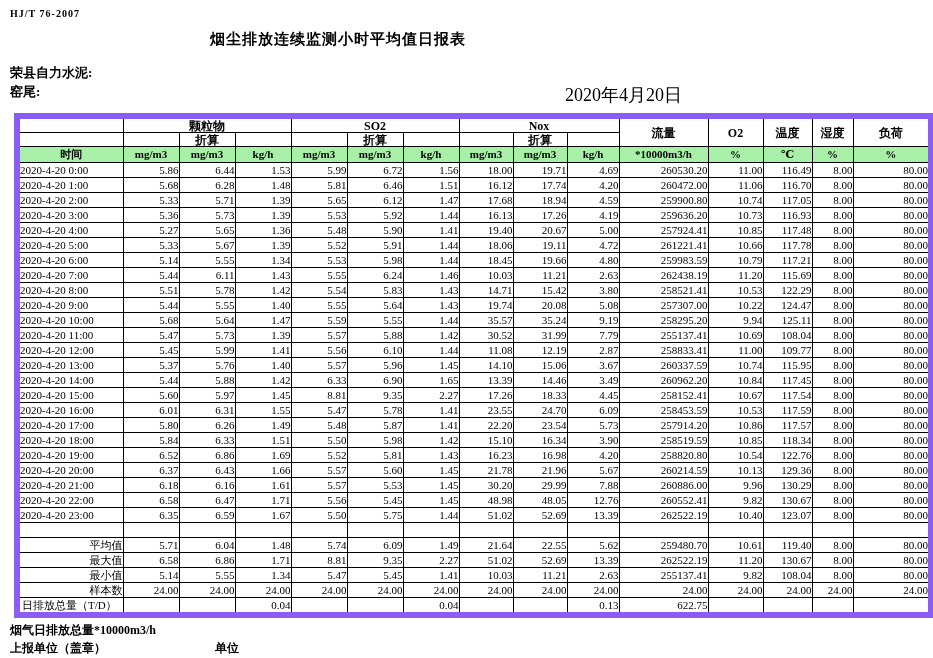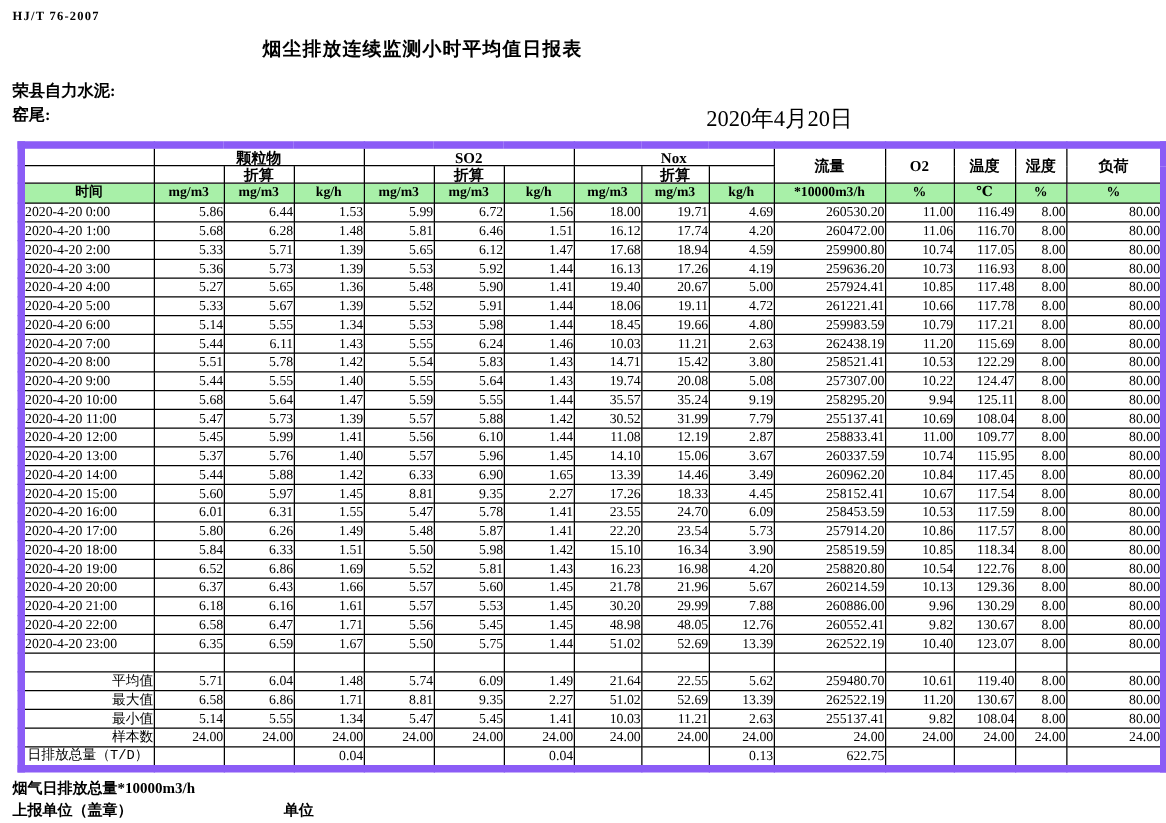--- a/index.html
+++ b/index.html
@@ -19,24 +19,24 @@
   table.report th, table.report td {
     border:1px solid #000; padding:0; font-size:11px; line-height:1;
     overflow:hidden; white-space:nowrap; font-weight:normal;
   }
   tr.h1 th, tr.h2 th { height:13px; font-size:12px; font-weight:bold; text-align:center; }
   tr.units th { height:15px; font-size:11px; font-weight:bold; text-align:center; background:var(--green); }
   td.time  { height:14px; text-align:left; padding-right:4px; white-space:pre; }
   td.num   { height:14px; text-align:right; padding-right:5px; }
   td.blank { height:14px; }
   td.slabel{ height:14px; text-align:right; padding-right:3px; font-weight:bold; font-size:12px; }
-  tbody.summary tr:last-child td.slabel { text-align:left; padding-left:2px;font-family:Liberation Mono, monospace; }
+  tbody.summary tr:last-child td.slabel { text-align:left; padding-left:2px; }
   .note       { position:absolute; left:10px;  top:622px; font-size:12px; font-weight:bold; }
   .reportunit { position:absolute; left:10px;  top:640px; font-size:12px; font-weight:bold; }
-  .unitlabel  { position:absolute; left:215px; top:640px; font-size:12px; font-weight:bold;margin-left:12px; }
+  .unitlabel  { position:absolute; left:215px; top:640px; font-size:12px; font-weight:bold; }
 </style>
 </head>
 <body>
 
 <div class="std">HJ/T  76-2007</div>
 <div class="title">烟尘排放连续监测小时平均值日报表</div>
 <div class="company">荣县自力水泥:</div>
 <div class="site">窑尾:</div>
 <div class="date">2020年4月20日</div>
 

